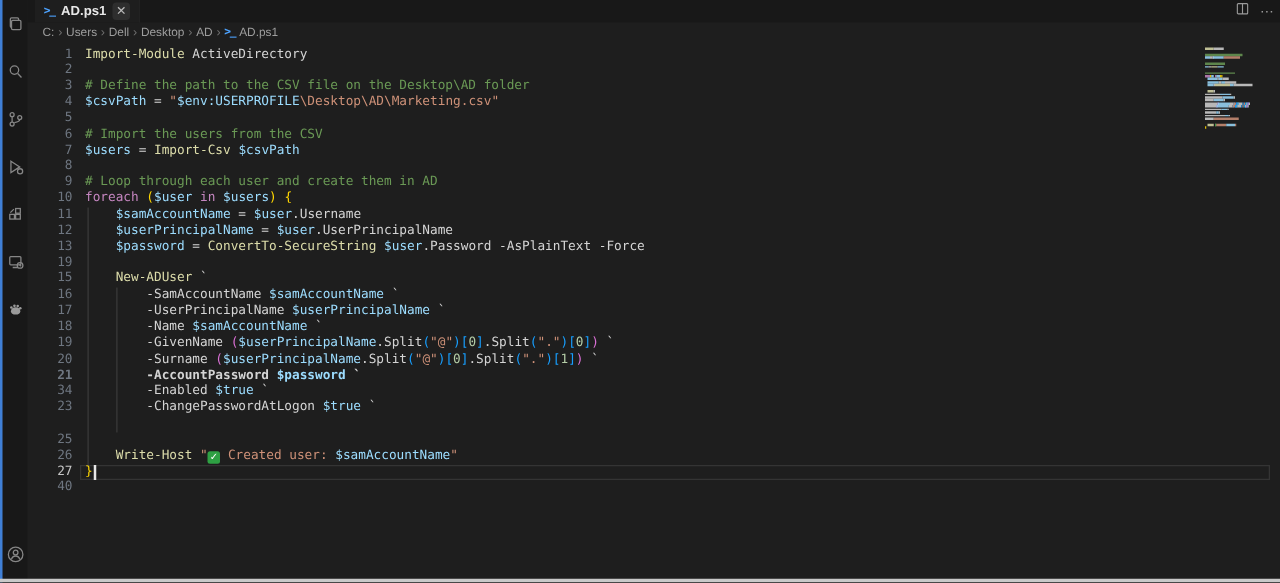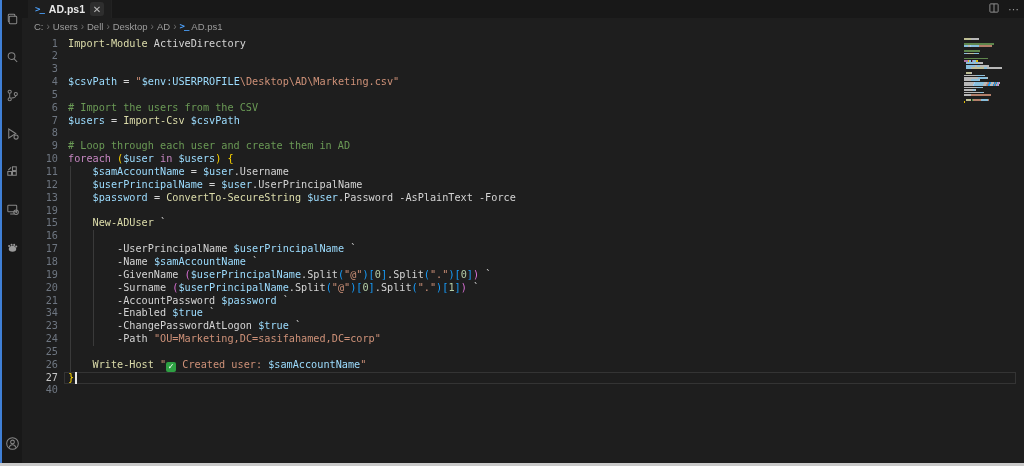--- a/index.html
+++ b/index.html
@@ -305,42 +305,41 @@
           <span style="width: 7.8px; background: rgb(156, 220, 254);"></span>
           <span style="width: 0.52px; background: rgb(206, 145, 120);"></span>
         </div>
         <div class="mm-row">
           <span style="width: 0.52px; background: rgb(255, 215, 0);"></span>
         </div>
         <div class="mm-row"></div>
       </div>
   <div class="code-line" style="top: 3.5px;"><span class="gutter-num">1</span><span class="code-text"><span class="tok-cmd">Import-Module</span><span class="tok-op"> ActiveDirectory</span></span></div>
       <div class="code-line" style="top: 16.35px;"><span class="gutter-num">2</span><span class="code-text"></span></div>
-      <div class="code-line" style="top: 29.2px;"><span class="gutter-num">3</span></div>
+      <div class="code-line" style="top: 29.2px;"><span class="gutter-num">3</span><span class="code-text"><span class="tok-com"># Define the path to the CSV file on the Desktop\AD folder</span></span></div>
       <div class="code-line" style="top: 42.05px;"><span class="gutter-num">4</span><span class="code-text"><span class="tok-var">$csvPath</span><span class="tok-op"> = </span><span class="tok-str">"</span><span class="tok-var">$env:USERPROFILE</span><span class="tok-str">\Desktop\AD\Marketing.csv"</span></span></div>
       <div class="code-line" style="top: 54.9px;"><span class="gutter-num">5</span><span class="code-text"></span></div>
       <div class="code-line" style="top: 67.75px;"><span class="gutter-num">6</span><span class="code-text"><span class="tok-com"># Import the users from the CSV</span></span></div>
       <div class="code-line" style="top: 80.6px;"><span class="gutter-num">7</span><span class="code-text"><span class="tok-var">$users</span><span class="tok-op"> = </span><span class="tok-cmd">Import-Csv</span><span class="tok-op"> </span><span class="tok-var">$csvPath</span></span></div>
       <div class="code-line" style="top: 93.45px;"><span class="gutter-num">8</span><span class="code-text"></span></div>
       <div class="code-line" style="top: 106.3px;"><span class="gutter-num">9</span><span class="code-text"><span class="tok-com"># Loop through each user and create them in AD</span></span></div>
       <div class="code-line" style="top: 119.15px;"><span class="gutter-num">10</span><span class="code-text"><span class="tok-kw">foreach</span><span class="tok-op"> </span><span class="tok-b1">(</span><span class="tok-var">$user</span><span class="tok-op"> </span><span class="tok-kw">in</span><span class="tok-op"> </span><span class="tok-var">$users</span><span class="tok-b1">)</span><span class="tok-op"> </span><span class="tok-b1">{</span></span></div>
       <div class="code-line" style="top: 132px;"><span class="gutter-num">11</span><span class="code-text"><span class="tok-op">    </span><span class="tok-var">$samAccountName</span><span class="tok-op"> = </span><span class="tok-var">$user</span><span class="tok-op">.Username</span></span></div>
       <div class="code-line" style="top: 144.85px;"><span class="gutter-num">12</span><span class="code-text"><span class="tok-op">    </span><span class="tok-var">$userPrincipalName</span><span class="tok-op"> = </span><span class="tok-var">$user</span><span class="tok-op">.UserPrincipalName</span></span></div>
       <div class="code-line" style="top: 157.7px;"><span class="gutter-num">13</span><span class="code-text"><span class="tok-op">    </span><span class="tok-var">$password</span><span class="tok-op"> = </span><span class="tok-cmd">ConvertTo-SecureString</span><span class="tok-op"> </span><span class="tok-var">$user</span><span class="tok-op">.Password</span><span class="tok-op"> -AsPlainText -Force</span></span></div>
       <div class="code-line" style="top: 170.55px;"><span class="gutter-num">19</span><span class="code-text"></span></div>
       <div class="code-line" style="top: 183.4px;"><span class="gutter-num">15</span><span class="code-text"><span class="tok-op">    </span><span class="tok-cmd">New-ADUser</span><span class="tok-op"> `</span></span></div>
-      <div class="code-line" style="top: 196.25px;"><span class="gutter-num">16</span></div>
+      <div class="code-line" style="top: 196.25px;"><span class="gutter-num">16</span><span class="code-text"><span class="tok-op">        -SamAccountName </span><span class="tok-var">$samAccountName</span><span class="tok-op"> `</span></span></div>
       <div class="code-line" style="top: 209.1px;"><span class="gutter-num">17</span><span class="code-text"><span class="tok-op">        -UserPrincipalName </span><span class="tok-var">$userPrincipalName</span><span class="tok-op"> `</span></span></div>
       <div class="code-line" style="top: 221.95px;"><span class="gutter-num">18</span><span class="code-text"><span class="tok-op">        -Name </span><span class="tok-var">$samAccountName</span><span class="tok-op"> `</span></span></div>
       <div class="code-line" style="top: 234.8px;"><span class="gutter-num">19</span><span class="code-text"><span class="tok-op">        -GivenName </span><span class="tok-b2">(</span><span class="tok-var">$userPrincipalName</span><span class="tok-op">.Split</span><span class="tok-b3">(</span><span class="tok-str">"@"</span><span class="tok-b3">)</span><span class="tok-b3">[</span><span class="tok-num">0</span><span class="tok-b3">]</span><span class="tok-op">.Split</span><span class="tok-b3">(</span><span class="tok-str">"."</span><span class="tok-b3">)</span><span class="tok-b3">[</span><span class="tok-num">0</span><span class="tok-b3">]</span><span class="tok-b2">)</span><span class="tok-op"> `</span></span></div>
       <div class="code-line" style="top: 247.65px;"><span class="gutter-num">20</span><span class="code-text"><span class="tok-op">        -Surname </span><span class="tok-b2">(</span><span class="tok-var">$userPrincipalName</span><span class="tok-op">.Split</span><span class="tok-b3">(</span><span class="tok-str">"@"</span><span class="tok-b3">)</span><span class="tok-b3">[</span><span class="tok-num">0</span><span class="tok-b3">]</span><span class="tok-op">.Split</span><span class="tok-b3">(</span><span class="tok-str">"."</span><span class="tok-b3">)</span><span class="tok-b3">[</span><span class="tok-num">1</span><span class="tok-b3">]</span><span class="tok-b2">)</span><span class="tok-op"> `</span></span></div>
-      <div class="code-line" style="top: 260.5px;"><span class="gutter-num">21</span><span class="code-text"><span class="tok-op">        -AccountPassword </span><span class="tok-var">$password</span><span class="tok-op"> `</span></span></div>
+      <div class="code-line" style="top: 260.5px; font-weight: bold;"><span class="gutter-num">21</span><span class="code-text"><span class="tok-op">        -AccountPassword </span><span class="tok-var">$password</span><span class="tok-op"> `</span></span></div>
       <div class="code-line" style="top: 273.35px;"><span class="gutter-num">34</span><span class="code-text"><span class="tok-op">        -Enabled </span><span class="tok-var">$true</span><span class="tok-op"> `</span></span></div>
       <div class="code-line" style="top: 286.2px;"><span class="gutter-num">23</span><span class="code-text"><span class="tok-op">        -ChangePasswordAtLogon </span><span class="tok-var">$true</span><span class="tok-op"> `</span></span></div>
-      <div class="code-line" style="top: 299.05px;"><span class="gutter-num">24</span><span class="code-text"><span class="tok-op">        -Path </span><span class="tok-str">"OU=Marketing,DC=sasifahamed,DC=corp"</span></span></div>
       <div class="code-line" style="top: 311.9px;"><span class="gutter-num">25</span><span class="code-text"></span></div>
       <div class="code-line" style="top: 324.75px;"><span class="gutter-num">26</span><span class="code-text"><span class="tok-op">    </span><span class="tok-cmd">Write-Host</span><span class="tok-op"> </span><span class="tok-str">"</span><span class="tok-emoji">✓</span><span class="tok-str"> Created user: </span><span class="tok-var">$samAccountName</span><span class="tok-str">"</span></span></div>
       <div class="code-line" style="top: 337.6px;"><span class="gutter-num active">27</span><span class="code-text"><span class="tok-b1">}</span></span></div>
       <div class="code-line" style="top: 350.45px;"><span class="gutter-num">40</span><span class="code-text"></span></div>
       <div class="indent-guide" style="left: 47.839px; top: 132px; height: 205.6px;"></div>
       <div class="indent-guide" style="left: 70.52px; top: 196.25px; height: 115.65px;"></div>
       <div class="line-highlight" style="top: 337.6px; height: 12.85px;"></div>
       <div class="cursor-caret" style="left: 53.13px; top: 337.6px; height: 12.85px;"></div>
     </div>
 

